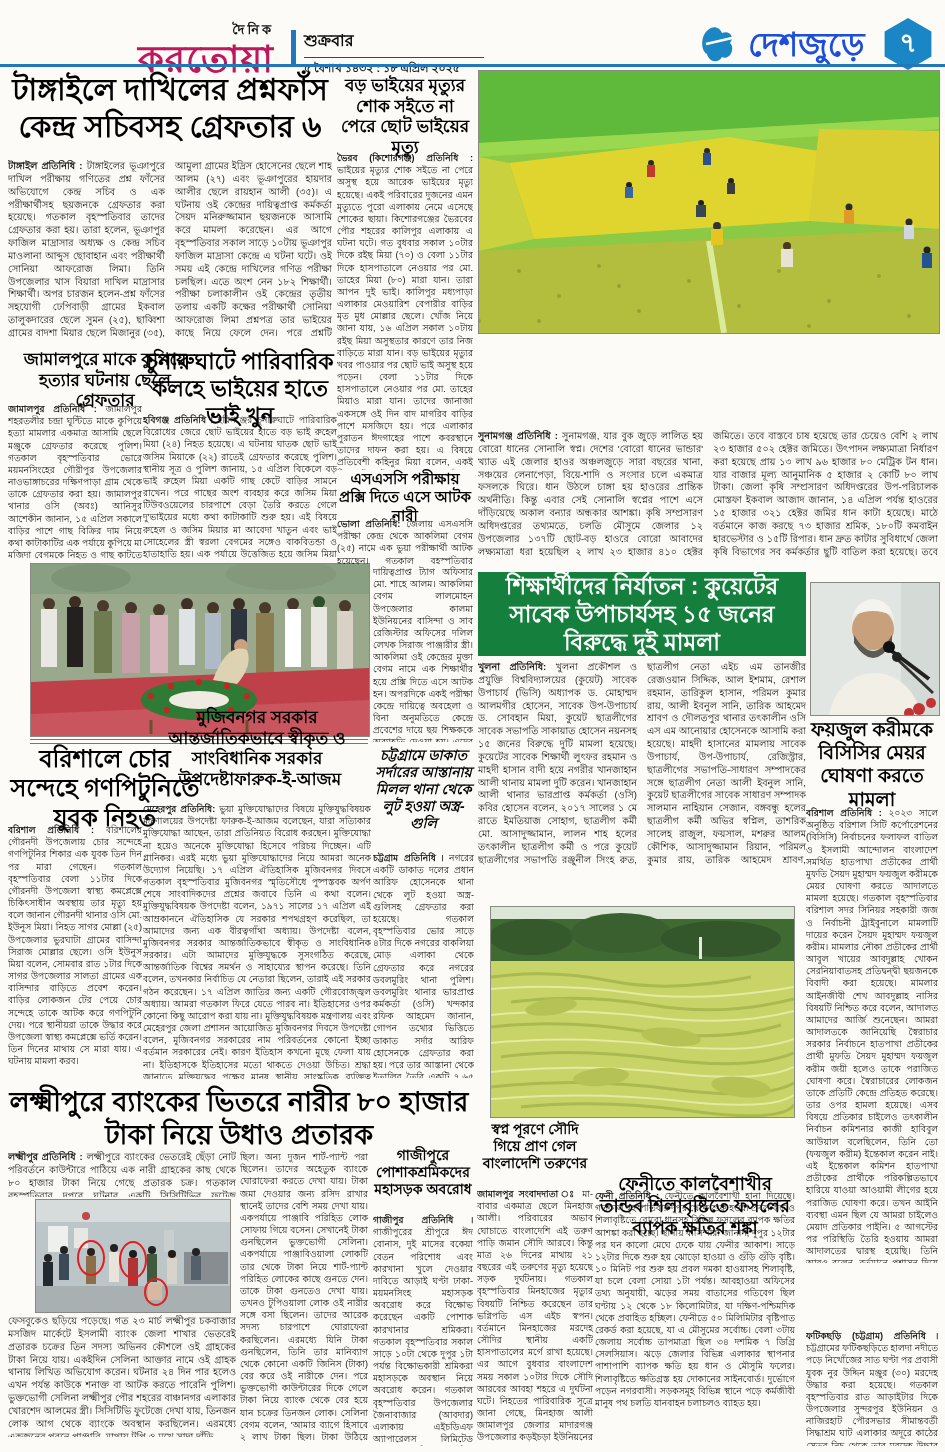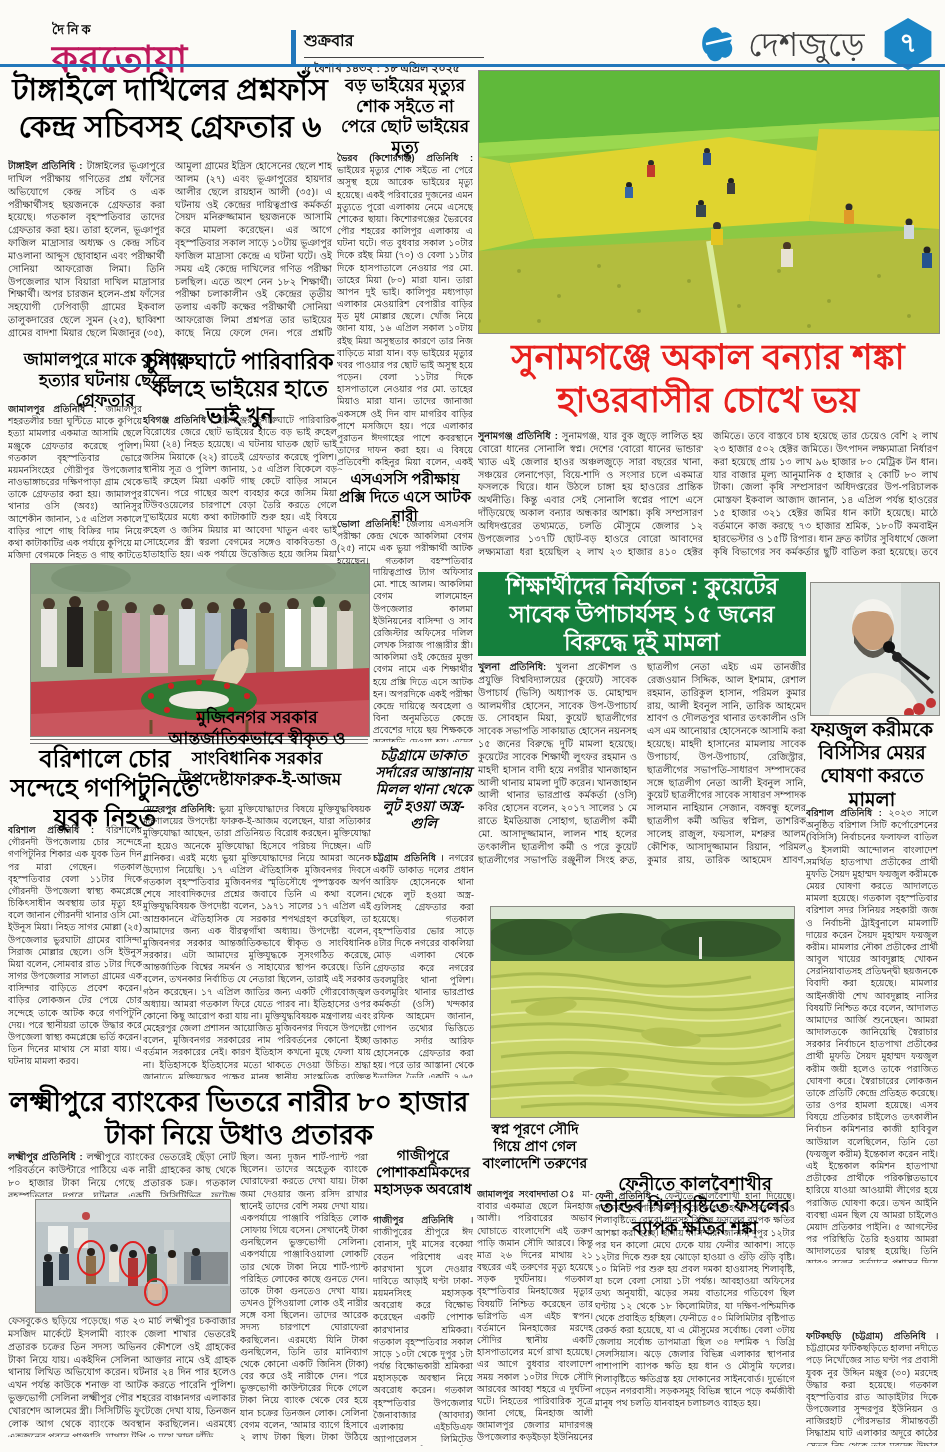--- a/index.html
+++ b/index.html
@@ -13,27 +13,27 @@
   .red{color:#e8201d;}
   .body-text{font-size:9.6px;line-height:1.34;text-align:justify;color:#161616;overflow:hidden;}
   .narrow{font-size:9.1px;}
   .byline{font-weight:bold;}
   .cols2{column-count:2;column-gap:10px;column-fill:auto;}
   .photo{border:1px solid #8a8a84;background:#ddd;overflow:hidden;}
   .photo svg{display:block;}
   .rule-blue{background:#2277bb;}
   .double-rule{border-top:1px solid #777;border-bottom:1px solid #777;height:3px;}
   
-  .logo{ text-align:left; }
+  .logo{ text-align:right; }
   .logo .daily{display:block;font-size:13px;font-weight:900;letter-spacing:3px;color:#0c0c0c;}
   .logo .name{display:block;font-size:37px;font-weight:900;line-height:1.02;color:#be185d;letter-spacing:1px;}
   .dateblock .day{display:block;font-size:16px;font-weight:bold;color:#0c0c0c;}
   .dateblock .sep{border:none;border-top:1px solid #444;margin:2px 0;}
   .dateblock .date{display:block;font-size:11px;font-weight:bold;color:#222;}
-  .section-name{font-size:33px;font-weight:400;color:#404040;line-height:1;}
+  .section-name{font-size:33px;font-weight:700;color:#1d4ed8;line-height:1;}
   .hex{width:52px;height:52px;background:#1b86c6;
        clip-path:polygon(50% 0,95% 26%,95% 74%,50% 100%,5% 74%,5% 26%);
        display:flex;align-items:center;justify-content:center;}
   .hex span{color:#fff;font-size:27px;font-weight:900;}
   .kuet-box{background:#15803d;color:#fff;display:flex;align-items:center;justify-content:center;text-align:center;}
   .kuet-box .headline{color:#fff;}
   .italic{font-style:italic;}
 </style>
 </head>
 <body>
@@ -139,21 +139,20 @@
             <rect x="-6" y="-7" width="12" height="18" fill="#e8e2d2"></rect>
           </g>
         <g transform="translate(448,188)">
             <circle cx="0" cy="-9" r="3.5" fill="#222"></circle>
             <rect x="-5" y="-6" width="10" height="15" fill="#24538f"></rect>
           </g>
       </g>
     </svg>
   </div>
 
-  <div class="abs headline red" style="left:478px;top:336px;width:460px;font-size:35px;">সুনামগঞ্জে অকাল বন্যার শঙ্কা হাওরবাসীর চোখে ভয়</div>
   <div class="abs body-text cols2" style="left:478px;top:430px;width:460px;height:140px;">
     <b class="byline">সুনামগঞ্জ প্রতিনিধি :</b> 
     <span>সুনামগঞ্জ, যার বুক জুড়ে লালিত হয় বোরো ধানের সোনালি স্বপ্ন। দেশের 'বোরো ধানের ভান্ডার' খ্যাত এই জেলার হাওর অঞ্চলজুড়ে সারা বছরের খানা, সঞ্চয়ের লেনাপেড়া, বিয়ে-শাদি ও সংসার চলে একমাত্র ফসলকে ঘিরে। ধান উঠলে চাঙ্গা হয় হাওরের প্রান্তিক অর্থনীতি। কিন্তু এবার সেই সোনালি স্বপ্নের পাশে এসে দাঁড়িয়েছে অকাল বন্যার অন্ধকার আশঙ্কা। কৃষি সম্প্রসারণ অধিদপ্তরের তথ্যমতে, চলতি মৌসুমে জেলার ১২ উপজেলার ১৩৭টি ছোট-বড় হাওরে বোরো আবাদের লক্ষ্যমাত্রা ধরা হয়েছিল ২ লাখ ২৩ হাজার ৪১০ হেক্টর জমিতে। তবে বাস্তবে চাষ হয়েছে তার চেয়েও বেশি ২ লাখ ২৩ হাজার ৫০২ হেক্টর জমিতে। উৎপাদন লক্ষ্যমাত্রা নির্ধারণ করা হয়েছে প্রায় ১৩ লাখ ৯৬ হাজার ৮০ মেট্রিক টন ধান। যার বাজার মূল্য আনুমানিক ৫ হাজার ২ কোটি ৮০ লাখ টাকা। জেলা কৃষি সম্প্রসারণ অধিদপ্তরের উপ-পরিচালক মোস্তফা ইকবাল আজাদ জানান, ১৪ এপ্রিল পর্যন্ত হাওরের ১৫ হাজার ৩২১ হেক্টর জমির ধান কাটা হয়েছে। মাঠে বর্তমানে কাজ করছে ৭৩ হাজার শ্রমিক, ১৮০টি কমবাইন হারভেস্টার ও ১৫টি রিপার। ধান দ্রুত কাটার সুবিধার্থে জেলা কৃষি বিভাগের সব কর্মকর্তার ছুটি বাতিল করা হয়েছে। তবে বাস্তবতায় দেখা যাচ্ছে, এসব উদ্যোগ অনেক ক্ষেত্রেই পর্যাপ্ত নয়। দিরাই উপজেলার কৃষক কামাল মিয়া বলেন, আমি কিছু জমিতে ধানের চাষ করেছি। আমার জমির ধান এখনো পুরোপুরি পাকেনি। আর কয়েকদিন পর যদি বৃষ্টি নামে, তবে একটি ধানও গোলায় তুলতে পারবো না। তাহিরপুর উপজেলার কৃষক রহিম উল্লাহ বলেন, ভারতের চেরাপুঞ্জিতে বৃষ্টি মানেই আমাদের হাওরে পানি বাড়বে। এতো কষ্ট করে ধান করি, কিন্তু এক রাতেই যদি সব ডুবে যায়, তাহলে তো মাথায় হাত। ধর্মপাশার কৃষক আনোয়ার হোসেন বলেন, আমার জমির ধান মোটামুটি পাকছে। কিন্তু সময়মতো যদি মেশিন বা শ্রমিক না পাই, তাহলে ধান নষ্ট হয়ে যাবে। উপরন্তু হাওর থেকে ধান ঘরে তুলতে এমনও কোনো নৌকার ব্যবস্থা করতে পারিনি। সুনামগঞ্জ সদর উপজেলার কৃষক জনর আলী বলেন, আমাদের দিকে অনেক জমির ধান এখনো আধা-পাকা কিন্তু পড়শিদের বার্তা শুনে কেউ আর বসে থাকতে পারছে না। যে যেভাবে পারছে পাকা ধান কাটছে। কিন্তু সমস্যাটা হচ্ছে, মেশিন আর শ্রমিক মিলছে না। আবার বাড়ি থেকে ধান এনে শুকানোর জায়গাও নেই। সব মিলিয়ে খুব বাজে পরিস্থিতি হচ্ছে দিন দিন। সুনামগঞ্জের অর্থনৈতিক ভিত্তি মূলত এই বোরো ধান ঘিরেই। ফসল ঘরে তুলতে পারলেই হাওরের মানুষের ঘরে হাসি ফোটে। সন্তানদের স্কুলে পাঠানো যায়, সংসারে ফেরে স্বস্তি। এই ধান শুধু খাদ্য নয়, এটাই তাদের ভবিষ্যতের ভরসা। আর সেই ধান ঘিরেই এখন হাওরবাসীর চোখে ভয়, আকাশের দিকে তাকিয়ে তারা প্রার্থনায়, যেন প্রবল তার আগমন জানান না দেয় ফসল ঘরে ওঠার আগেই। পানি উন্নয়ন বোর্ড (পাউবো) সুনামগঞ্জ কার্যালয়ের নির্বাহী প্রকৌশলী মো. মামুন হাওলাদার জানান, এবার সুনামগঞ্জে অকাল বন্যা ও পাহাড়ি ঢলের কবল থেকে বোরো ফসল রক্ষায় ৫০টি হাওরে ৬৬৭টি প্রকল্পে ৫৯৬ কিলোমিটার বেড়িবাঁধ সংস্কার ও নির্মাণ করা হয়েছে। এতে ব্যয় ধরা হয়েছিল ১২৭ কোটি টাকা। কিন্তু ১৫ থেকে ২১ এপ্রিল পর্যন্ত সুনামগঞ্জ ও উজানে ভারতের মেঘালয়ে ভারি থেকে অতি বৃষ্টির পূর্বাভাস রয়েছে। এতে পাহাড়ি ঢল নেমে সুনামগঞ্জের নিম্নাঞ্চলে পানি বৃদ্ধির শঙ্কা তৈরি হয়েছে, যা হাওরের ধান কাটা এবং ঘরে তোলার প্রক্রিয়াকে ব্যাহত করতে পারে। কিন্তু পানি বাড়লেও বিপদসীমা অতিক্রম করবে না আমরা আশাবাদী।</span>
   </div>
 
   <div class="abs headline" style="left:8px;top:350px;width:194px;font-size:17px;">জামালপুরে মাকে কুপিয়ে হত্যার ঘটনায় ছেলে গ্রেফতার</div>
   <div class="abs body-text narrow" style="left:8px;top:403px;width:134px;height:158px;">
     <b class="byline">জামালপুর প্রতিনিধি :</b> 
     <span>জামালপুর শহরতলীর চন্দ্রা ঘুন্টিতে মাকে কুপিয়ে হত্যা মামলার একমাত্র আসামি ছেলে মঞ্জুকে গ্রেফতার করেছে পুলিশ। গতকাল বৃহস্পতিবার ভোরে ময়মনসিংহের গৌরীপুর উপজেলার নাওভাঙ্গাচরের দক্ষিণপাড়া গ্রাম থেকে তাকে গ্রেফতার করা হয়। জামালপুর থানার ওসি (অবঃ) আনিসুর আশেকীন জানান, ১৫ এপ্রিল সকালে বাড়ির পাশে গাছ বিক্রির দাম নিয়ে কথা কাটাকাটির এক পর্যায়ে কুপিয়ে মা মজিদা বেগমকে নিহত ও গাছ কাটতে আসা এক ব্যক্তিকে আহত করেন মঞ্জু। এরপর ঘটনাস্থল থেকে পালিয়ে যান তিনি। এই ঘটনায় মজিদা বেগমের ছোট ছেলে জীবন বাদী হয়ে একটি হত্যা মামলা দায়ের করেন। পরে অভিযান পরিচালনা করে মঞ্জুকে গ্রেফতার করা হয়। হত্যার কারণ সম্পর্কে আনিসুর আশেকীন বলেন, মা ও পরিবারের অবহেলা থেকে চাপা ক্ষোভ এবং কম দামে গাছ বিক্রি করার কারণে হত্যাকান্ড ঘটিয়েছেন বলে জানিয়েছেন মঞ্জু।</span>
   </div>

